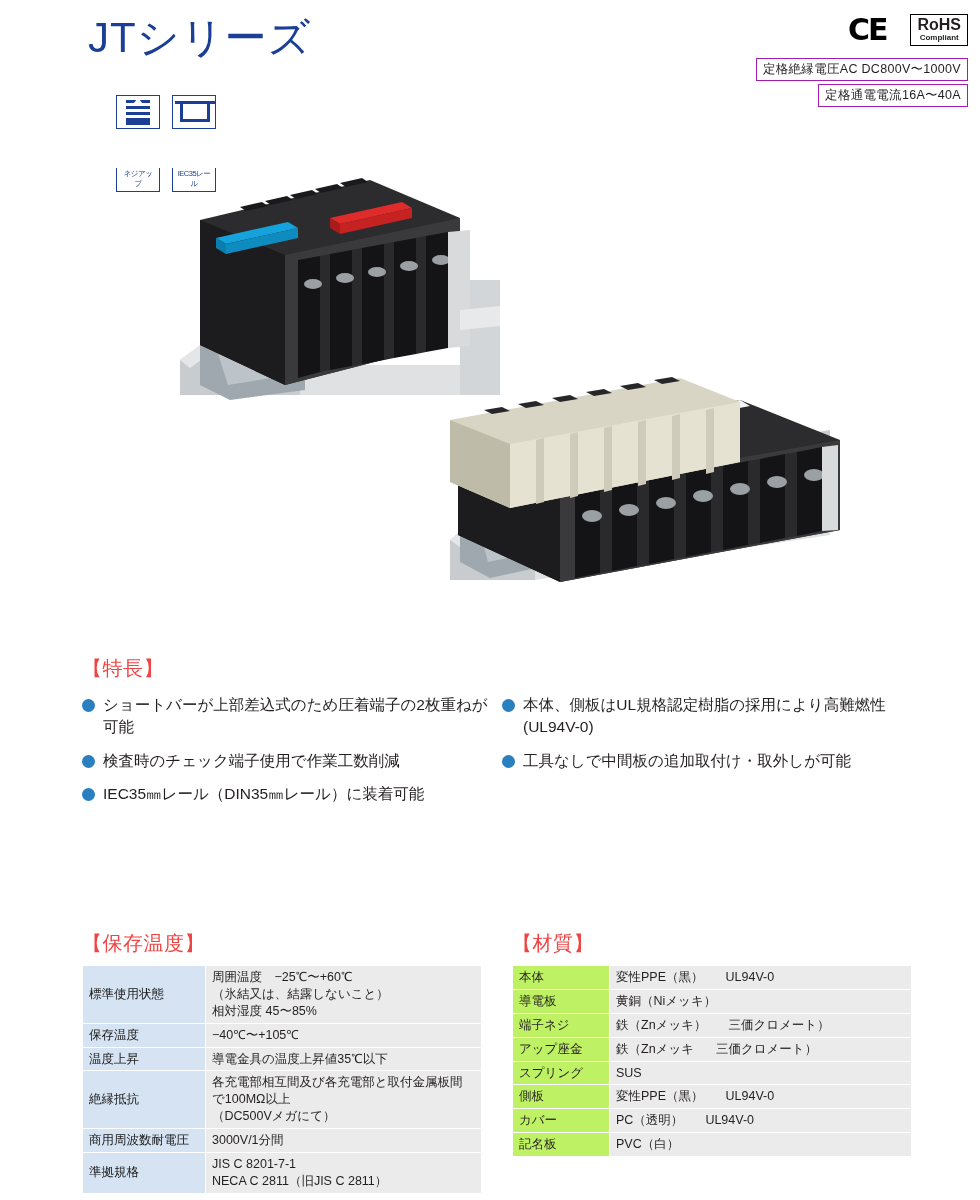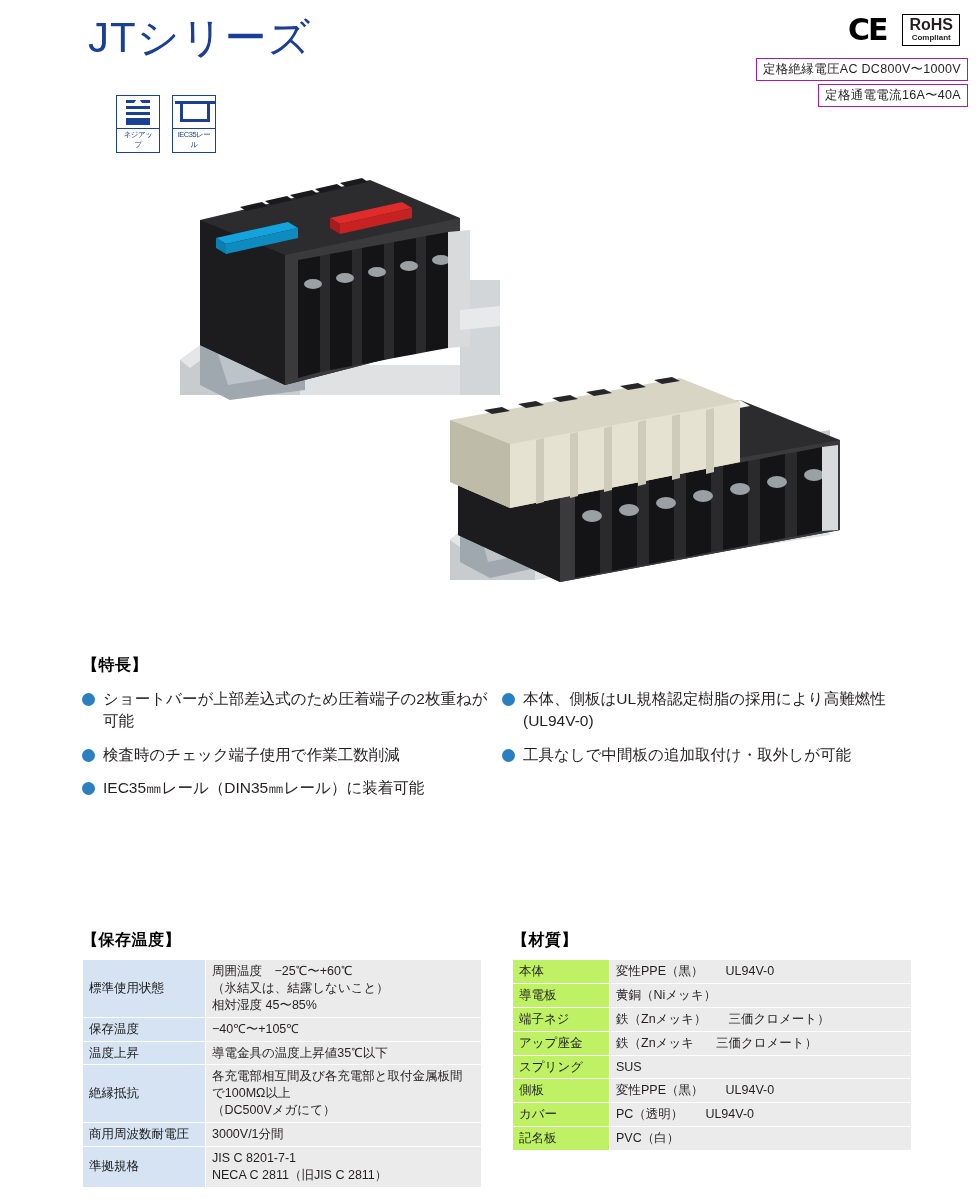--- a/index.html
+++ b/index.html
@@ -26,25 +26,25 @@
     left: 88px;
     top: 10px;
     font-size: 42px;
     font-weight: normal;
     color: #1b3f94;
     letter-spacing: 1px;
   }
 
   .cert-row {
     position: absolute;
-    right: 20px;
+    right: 12px;
     top: 14px;
     display: flex;
     align-items: center;
-    gap: 16px;
+    gap: 24px;
   }
   .ce-mark {
     font-size: 30px;
     font-weight: bold;
     letter-spacing: -2px;
     font-family: "DejaVu Sans", sans-serif;
     color: #000;
     line-height: 1;
   }
   .rohs-box {
@@ -100,20 +100,21 @@
     position: relative;
   }
   .pic-icon .cap {
     border: 1.5px solid #1b3f94;
     border-top: none;
     font-size: 7.5px;
     color: #1b3f94;
     padding: 1px 4px 2px;
     background: #fff;
     letter-spacing: -0.5px;
+    margin-top: 39px;
   }
   
   .screw-up .bar {
     position: absolute;
     left: 9px;
     right: 9px;
     background: #1b3f94;
   }
   .screw-up .b1 { top: 4px;  height: 3px; }
   .screw-up .b2 { top: 10px; height: 3px; }
@@ -154,23 +155,23 @@
   .photos {
     position: relative;
     height: 500px;
   }
   .photo-wrap { position: absolute; }
   .photo-a { left: 170px; top: 10px; }
   .photo-b { left: 440px; top: 180px; }
 
   
   .section-heading {
-    font-size: 16px;
-    font-weight: bold;
-    color: #000000;
+    font-size: 20px;
+    font-weight: normal;
+    color: #ef4444;
     letter-spacing: 0.5px;
   }
   .features {
     position: absolute;
     left: 82px;
     top: 655px;
     width: 830px;
   }
   .feature-cols {
     display: flex;

